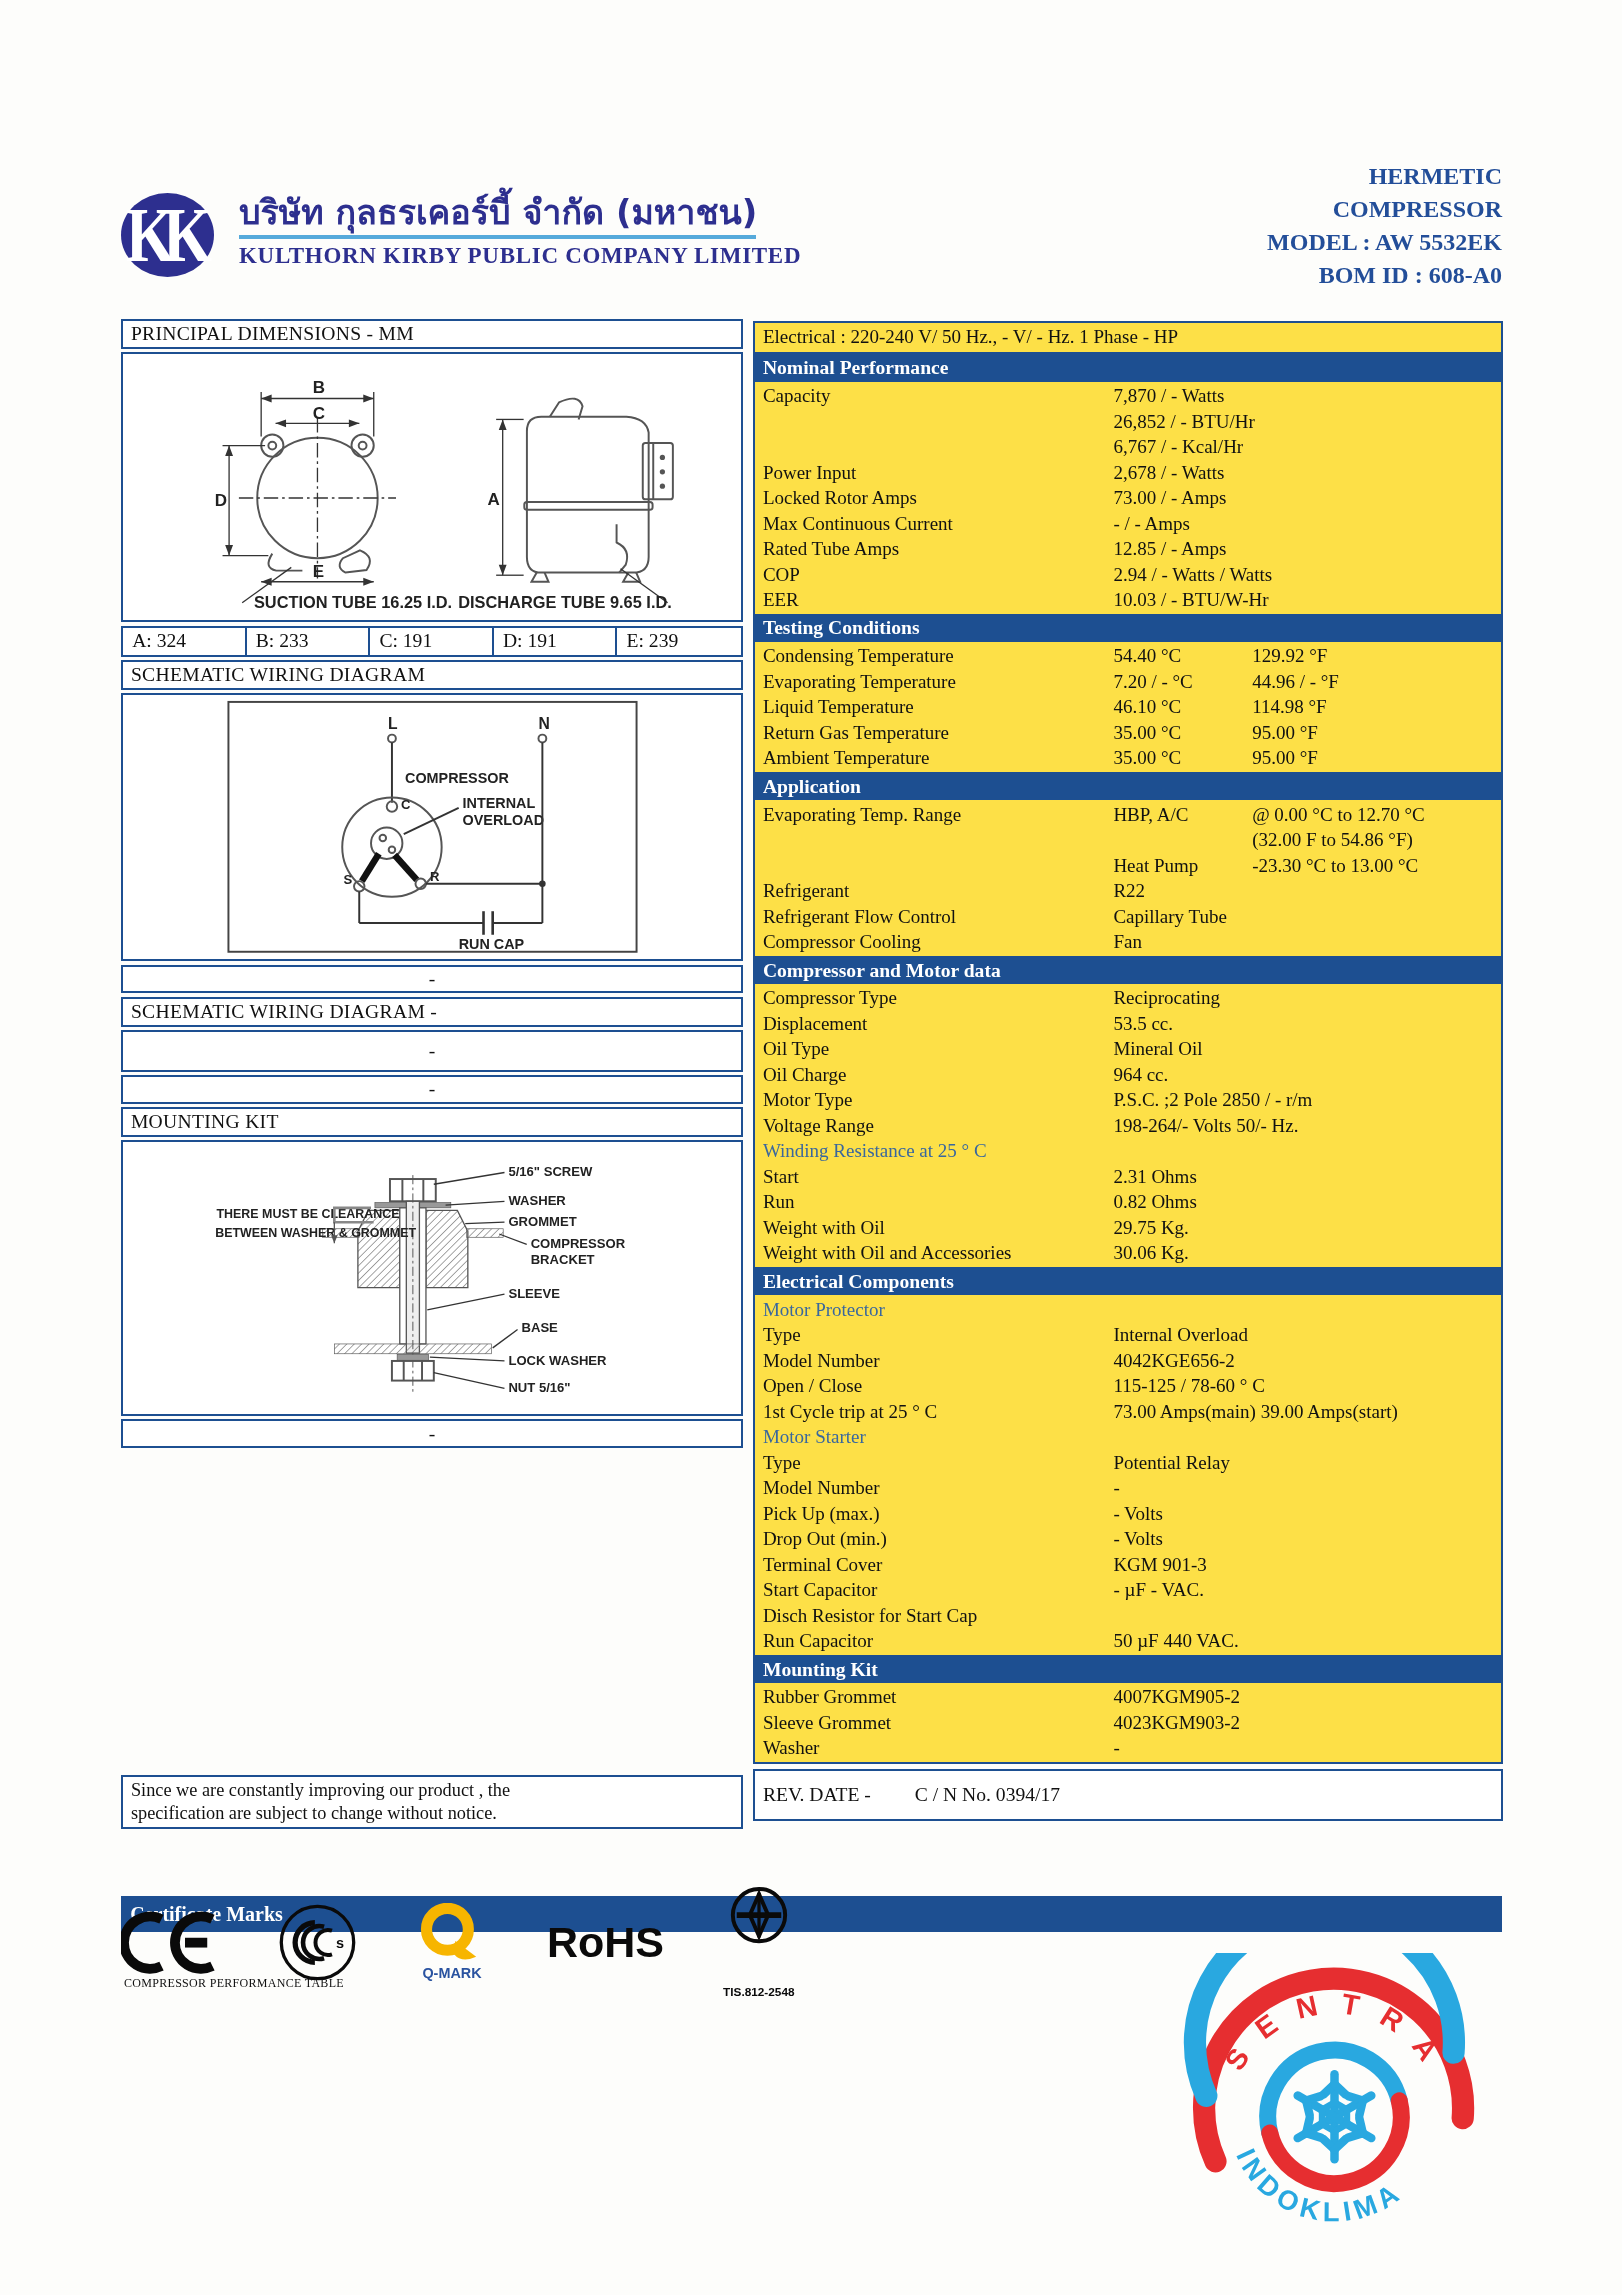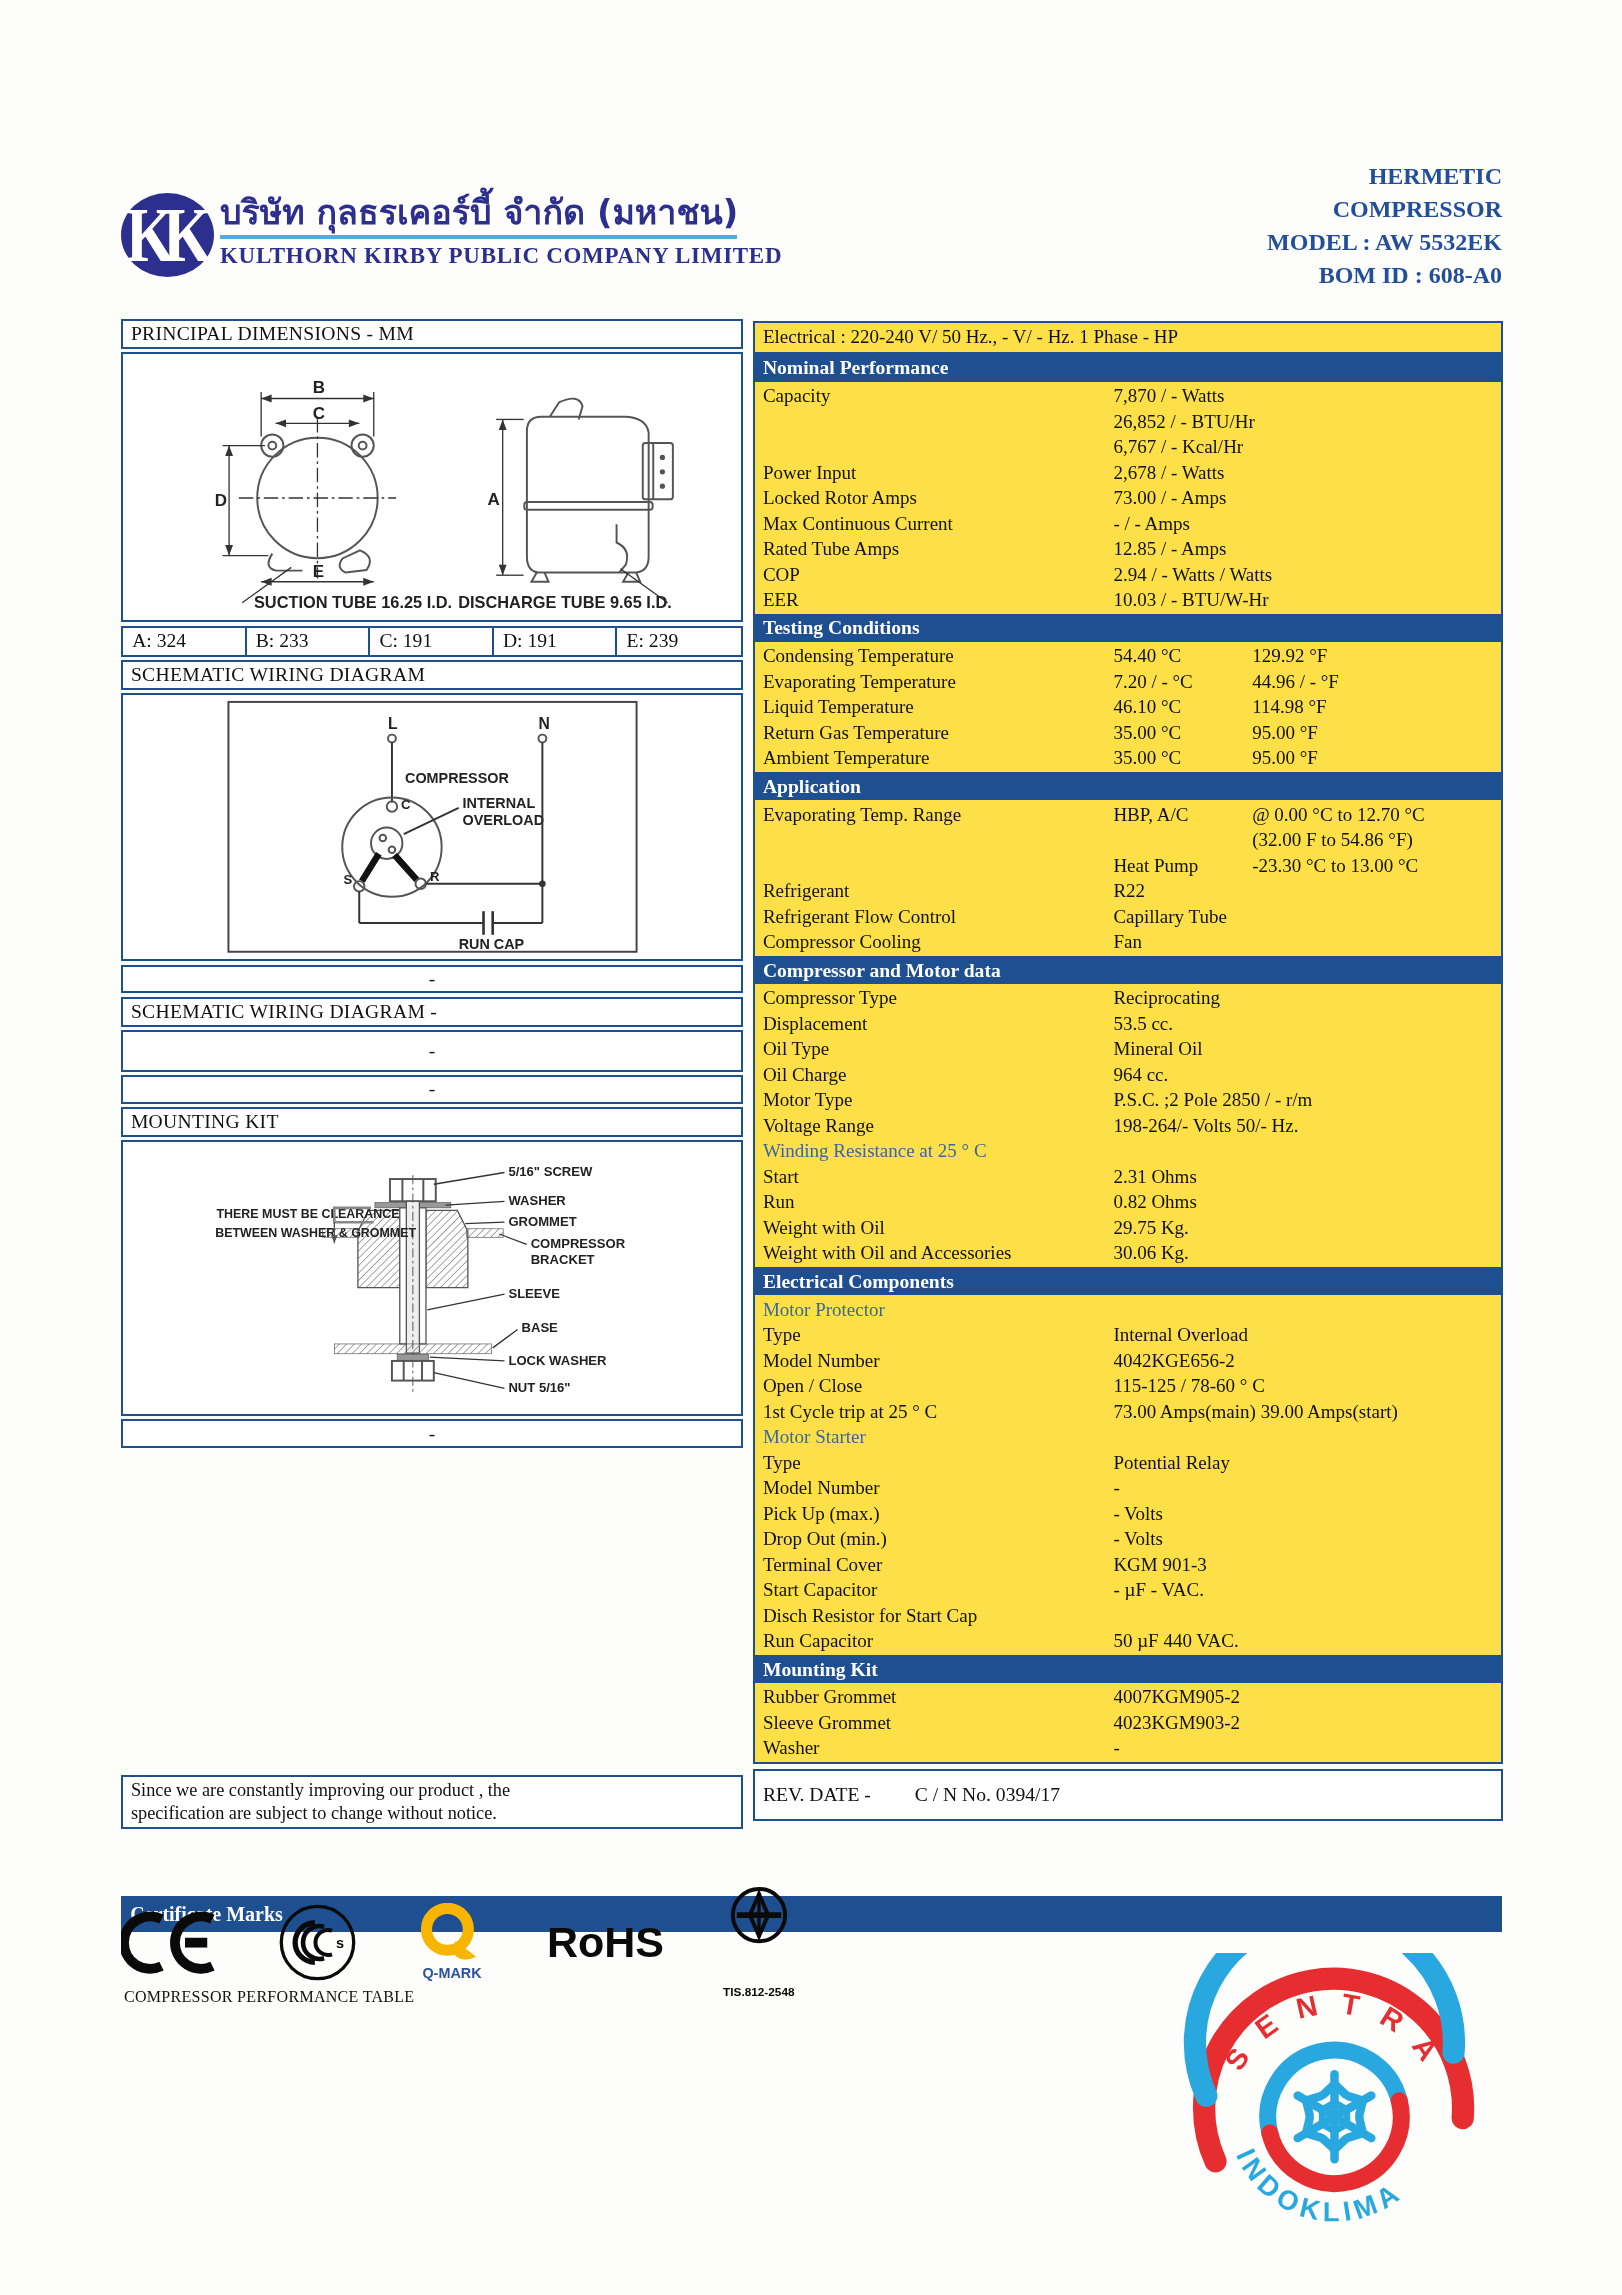--- a/index.html
+++ b/index.html
@@ -6,21 +6,21 @@
   body{width:1623px;height:2295px;background:#fdfdfb;position:relative;
        font-family:"Liberation Serif", serif;color:#111;}
   .abs{position:absolute;}
 
   
   .kk-logo{left:121px;top:193px;width:628px;height:111px;display:flex;align-items:flex-start;}
   .kk-ellipse{width:93px;height:84px;background:#2d2f8f;border-radius:50%;
       display:flex;align-items:center;justify-content:center;flex:0 0 auto;}
   .kk-ellipse span{color:#fff;font-size:63px;font-weight:bold;letter-spacing:-11.8px;
       font-family:"Liberation Serif",serif;transform:scaleY(1.25);padding-right:9.2px;}
-  .kk-text{margin-left:6px;width:517px;}
+  .kk-text{margin-left:25px;width:517px;}
   .kk-thai{color:#2d2f8f;font-size:34px;font-weight:bold;line-height:39px;
       font-family:"DejaVu Sans",sans-serif;white-space:nowrap;}
   .kk-rule{height:4.6px;background:#56aadb;margin:2.6px 0 3.9px 0;width:100%;}
   .kk-eng{color:#2d2f8f;font-size:23px;font-weight:bold;letter-spacing:0.7px;white-space:nowrap;}
   .doc-title{right:121px;top:160px;text-align:right;color:#234e99;font-weight:bold;
       font-size:24px;line-height:33px;}
 
   
   .box{border:2.6px solid #1d4f91;background:#fff;box-sizing:border-box;}
   .leftcol{left:121px;top:319px;width:622px;}
@@ -45,21 +45,21 @@
   .row .v2{flex:1 1 auto;}
   .row.sub .lbl{color:#39679e;flex:1 1 auto;}
 
   
   .disclaimer{left:121px;top:1775px;width:622px;font-size:18.3px;line-height:23px;padding:2px 7.9px;}
   .revbox{left:753px;top:1769px;width:750px;height:52px;font-size:19.6px;padding:13px 7.9px;box-sizing:border-box;}
   .revbox .gap{display:inline-block;width:39px;}
   .certbar{left:121px;top:1896px;width:1381px;background:#1d4f91;color:#fff;font-weight:bold;
       font-size:20px;padding:5.2px 9.2px;line-height:26px;box-sizing:border-box;}
   .marks{left:121px;top:1885px;width:851px;display:flex;align-items:center;gap:59px;}
-  .perfcap{left:124px;top:1976px;font-size:16px;letter-spacing:0.3px;margin-top:12px;}
+  .perfcap{left:124px;top:1976px;font-size:12px;letter-spacing:0.3px;}
   .mark{display:flex;flex-direction:column;align-items:center;}
   .rohs-text{font-family:"Liberation Sans",sans-serif;font-weight:bold;font-size:43px;color:#0a0a0a;}
   .qmark-label{font-family:"Liberation Sans",sans-serif;font-weight:bold;font-size:14.4px;color:#2a53a0;margin-top:-1.3px;}
   .tis-label{font-family:"Liberation Sans",sans-serif;font-weight:bold;font-size:11.8px;color:#0a0a0a;margin-top:32px;}
   .sentra{left:1171px;top:1953px;}
 
   
   .dtext{font-family:"Liberation Sans",sans-serif;fill:#222;}
   svg .dim{stroke:#333;stroke-width:2;fill:none;}
   svg .body{stroke:#555;stroke-width:3;fill:none;}

